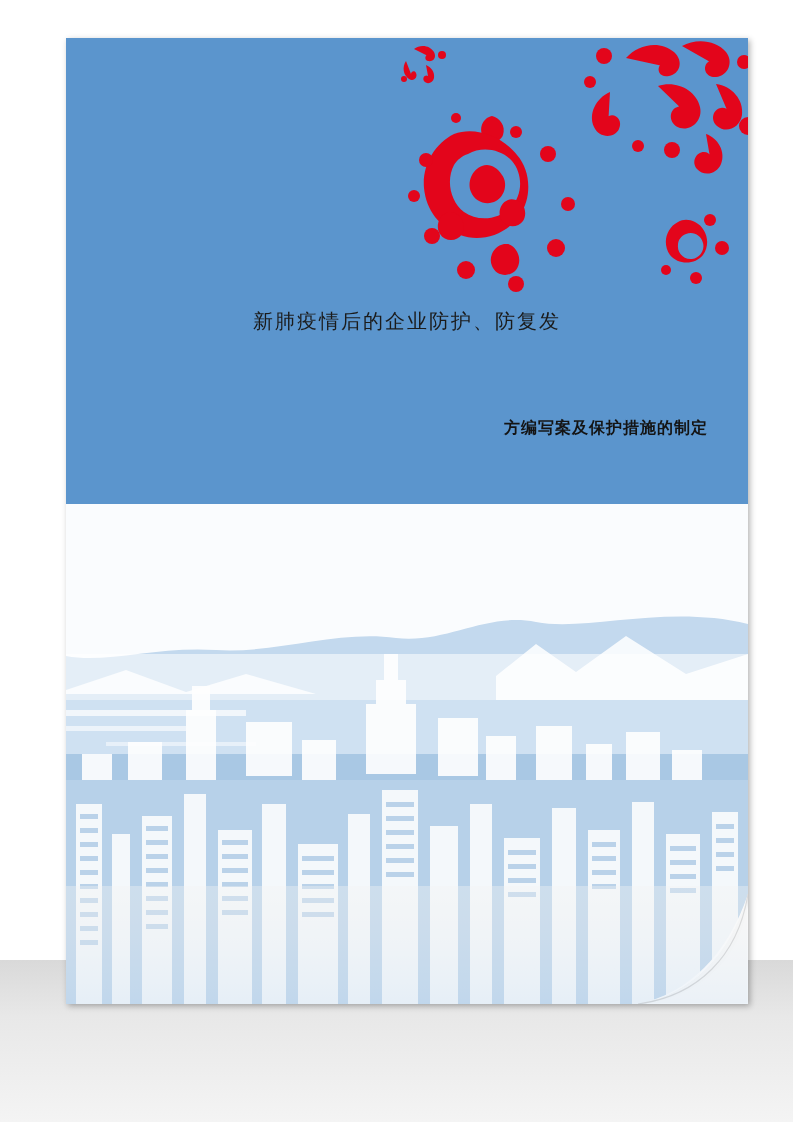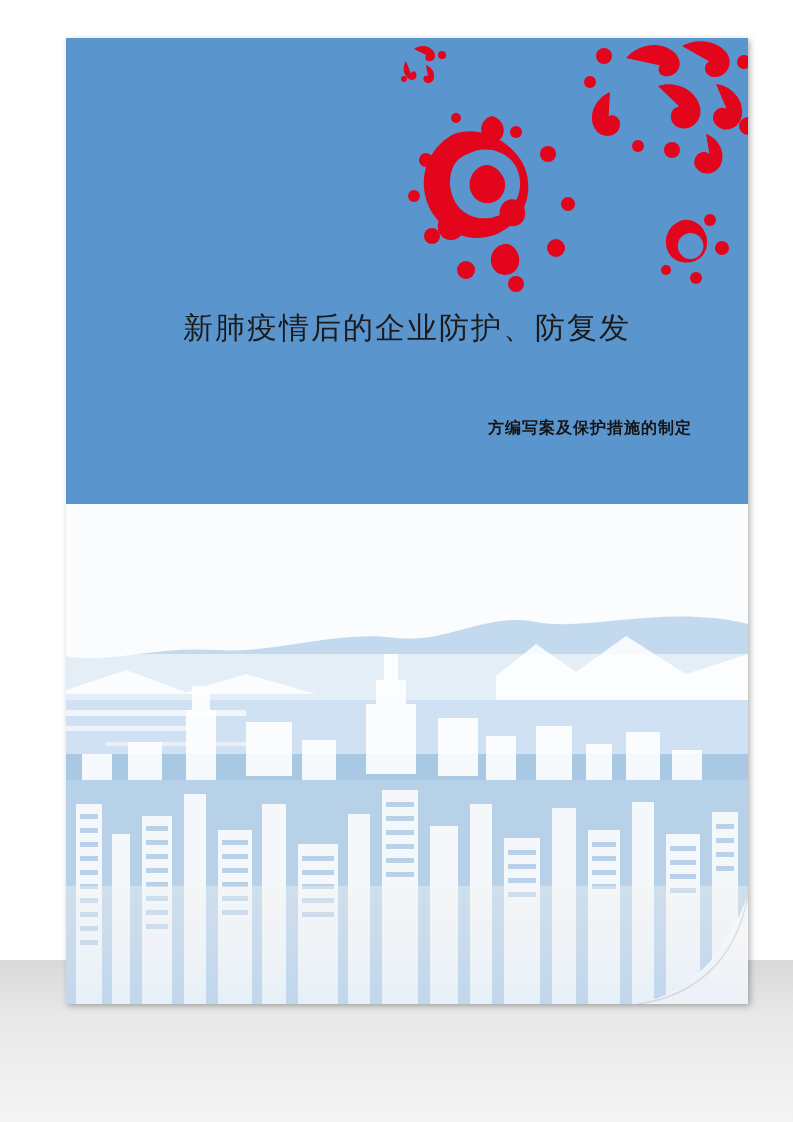--- a/index.html
+++ b/index.html
@@ -67,28 +67,28 @@
   .virus-sm   { left: 590px; top: 170px; }
 
   
   .doc-title {
     position: absolute;
     left: 0;
     top: 270px;
     width: 682px;
     text-align: center;
     font-family: "Liberation Serif", serif;
-    font-size: 30px;
+    font-size: 20px;
     letter-spacing: 2px;
     color: #1b1b1b;
     font-weight: 400;
   }
   .doc-subtitle {
     position: absolute;
-    left: 0;
+    left: 16px;
     top: 380px;
     width: 682px;
     padding-right: 56px;
     box-sizing: border-box;
     text-align: right;
     font-family: "Liberation Serif", serif;
     font-size: 16px;
     letter-spacing: 1px;
     color: #141414;
     font-weight: 700;

